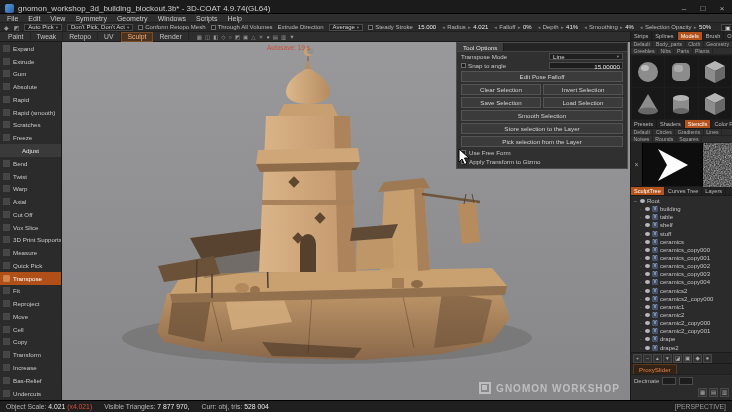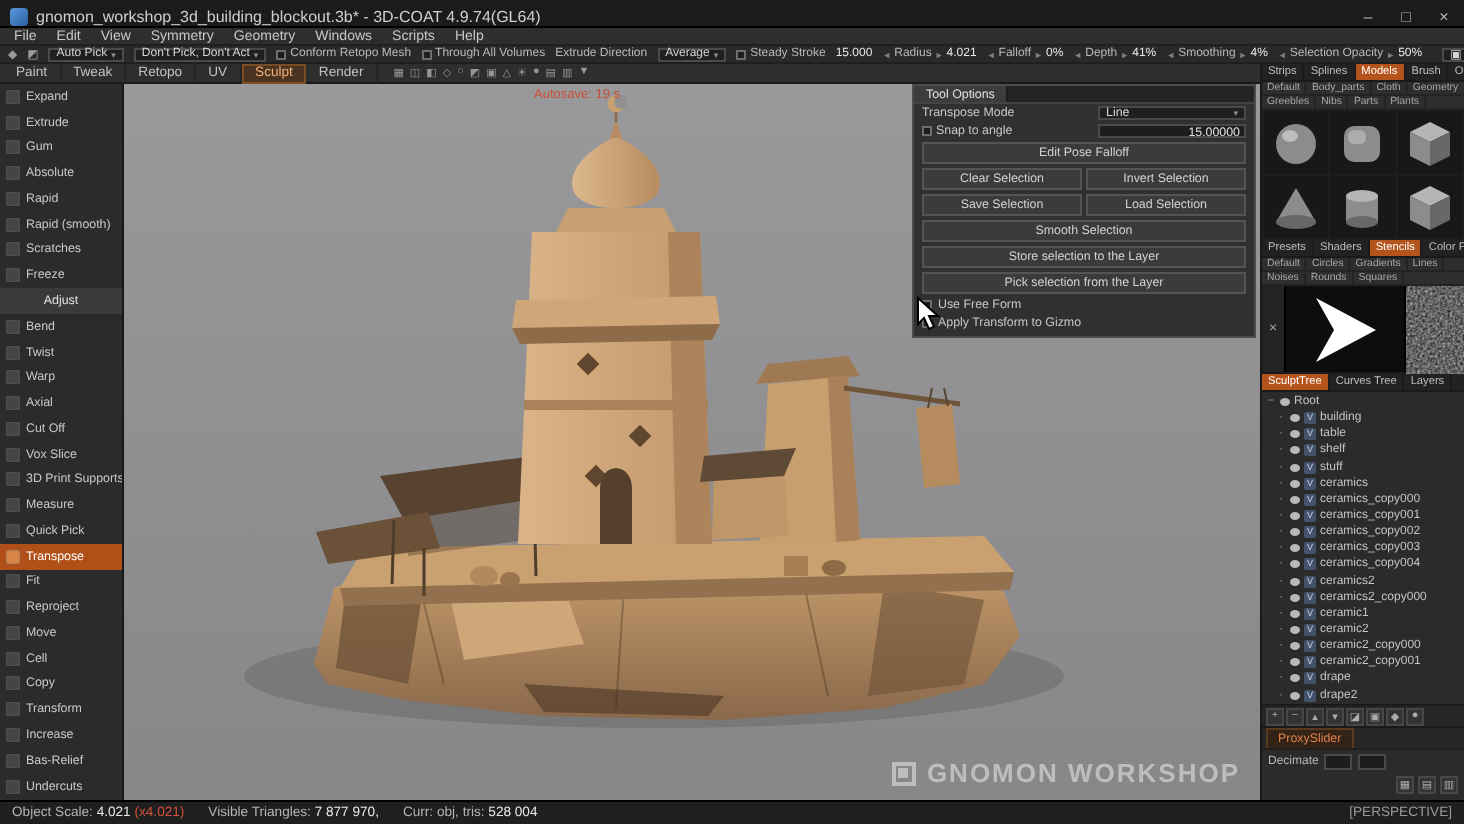--- a/index.html
+++ b/index.html
@@ -55,21 +55,21 @@
   .tool-row.active .tool-ico{background:#d8854a;}
 
   
   .viewport{position:absolute;left:62px;right:102px;top:42px;bottom:12px;background:#8e8e90;overflow:hidden;}
   .viewport svg.scene{position:absolute;inset:0;}
   .autosave{position:absolute;top:2px;left:205px;font-size:6.5px;color:#c94f35;z-index:3;}
   .watermark{position:absolute;right:10px;bottom:6px;display:flex;align-items:center;gap:5px;
              opacity:.45;z-index:3;}
   .wm-logo{width:12px;height:12px;border:2px solid #fff;position:relative;}
   .wm-logo:after{content:"";position:absolute;left:1px;top:1px;width:5px;height:5px;background:#fff;}
-  .wm-text{color:#fff;font-size:13px;font-weight:bold;letter-spacing:1px;white-space:nowrap;}
+  .wm-text{color:#fff;font-size:10px;font-weight:bold;letter-spacing:1px;white-space:nowrap;}
   .cursor{position:absolute;left:396px;top:106px;z-index:5;}
 
   
   .tool-options{position:absolute;left:394px;top:0;width:172px;background:rgba(44,44,44,.97);
                 border:1px solid #4c4c4c;z-index:4;padding-bottom:2px;font-size:6.2px;color:#c6c6c6;}
   .to-header{background:#242424;border-bottom:1px solid #444;height:9px;display:flex;}
   .to-tab{background:#3c3c3c;padding:0 6px;line-height:9px;color:#e0e0e0;border-right:1px solid #1c1c1c;}
   .to-row{display:flex;align-items:center;justify-content:space-between;gap:3px;padding:1px 4px;}
   .to-dd{width:74px;justify-content:space-between;}
   .to-input{width:74px;background:#1d1d1d;border:1px solid #4a4a4a;height:7px;line-height:7px;

